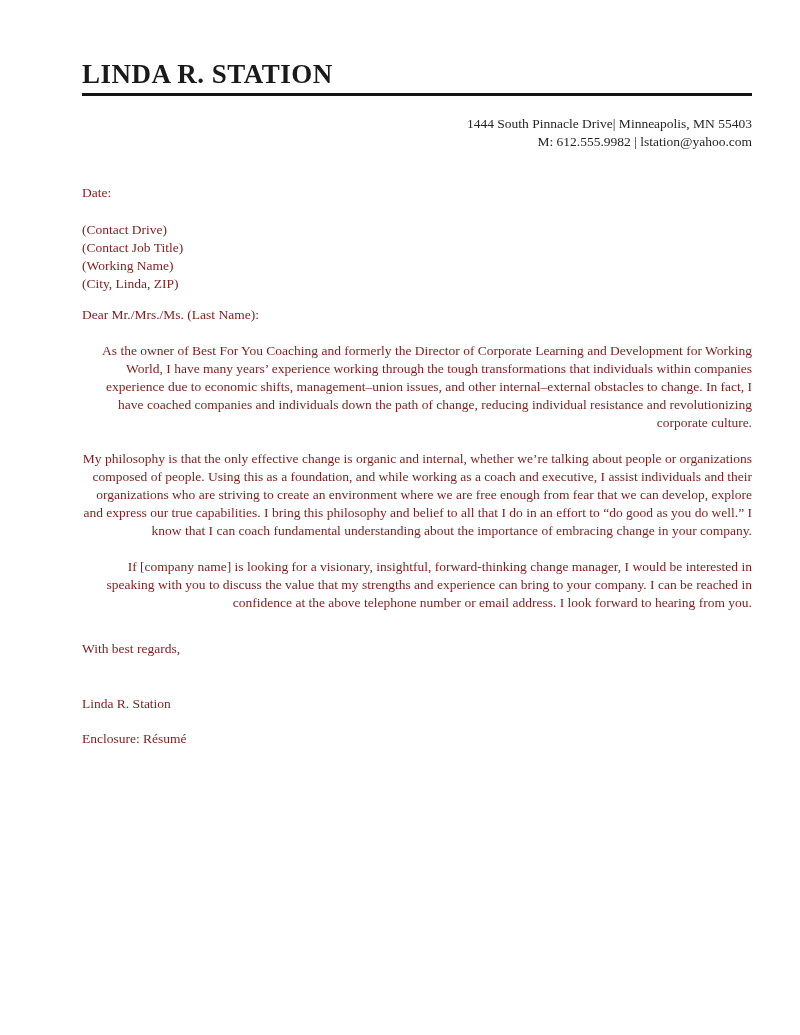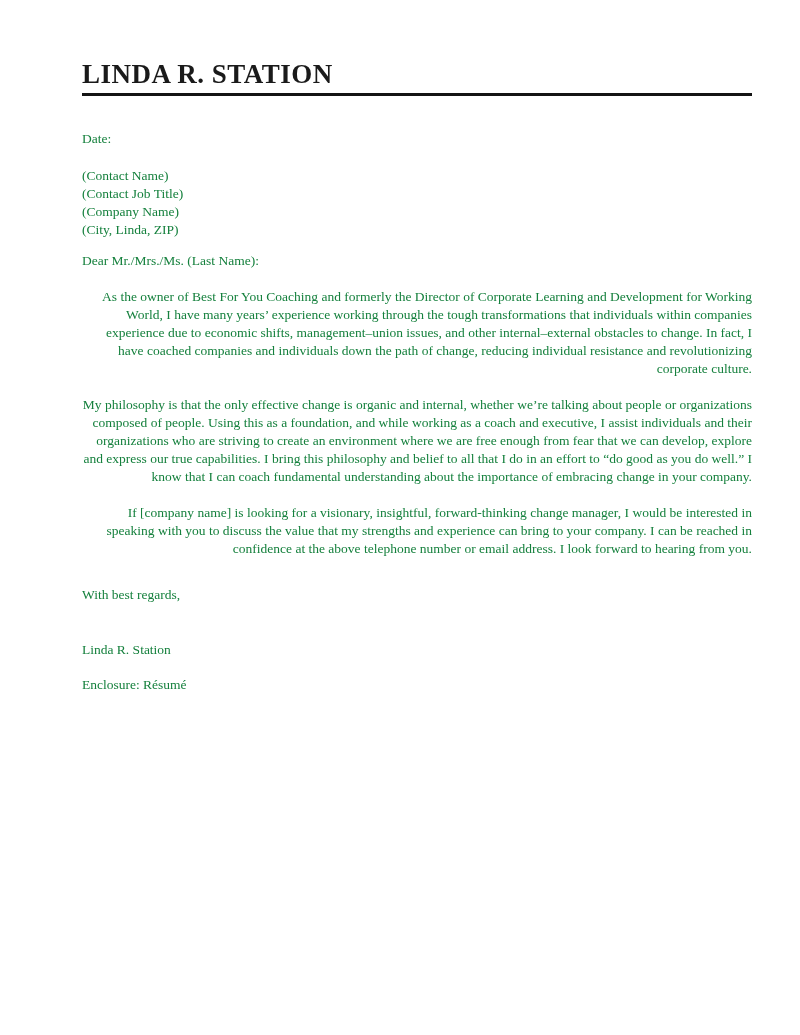--- a/index.html
+++ b/index.html
@@ -41,21 +41,21 @@
     margin-top: 19px;
     text-align: right;
     font-size: 13.5px;
     line-height: 17.5px;
     color: #262626;
   }
   
   .letter-body {
     font-size: 13.5px;
     line-height: 18px;
-    color: #15803d;
+    color: #7f1d1d;
   }
   .date-line {
     margin-top: 34px;
   }
   .recipient-block {
     margin-top: 19px;
   }
   .salutation {
     margin-top: 13px;
   }
@@ -75,30 +75,34 @@
   }
 </style>
 </head>
 <body>
 
 <div class="page">
 
   <header>
     <h1 class="letterhead-name">LINDA R. STATION</h1>
     <div class="letterhead-rule"></div>
+    <div class="letterhead-contact">
+      <div>1444 South Pinnacle Drive|  Minneapolis, MN 55403</div>
+      <div>M: 612.555.9982 | lstation@yahoo.com</div>
+    </div>
   </header>
 
   <main class="letter-body">
 
     <div class="date-line">Date:</div>
 
     <div class="recipient-block">
-      <div>(Contact Name)</div>
+      <div>(Contact Drive)</div>
       <div>(Contact Job Title)</div>
-      <div>(Company Name)</div>
+      <div>(Working Name)</div>
       <div>(City, Linda, ZIP)</div>
     </div>
 
     <div class="salutation">Dear Mr./Mrs./Ms. (Last Name):</div>
 
     <p>As the owner of Best For You Coaching and formerly the Director of Corporate Learning and Development for Working World, I have many years’ experience working through the tough transformations that individuals within companies experience due to economic shifts, management–union issues, and other internal–external obstacles to change. In fact, I have coached companies and individuals down the path of change, reducing individual resistance and revolutionizing corporate culture.</p>
 
     <p>My philosophy is that the only effective change is organic and internal, whether we’re talking about people or organizations composed of people. Using this as a foundation, and while working as a coach and executive,  I assist individuals and their organizations who are striving to create an environment where we are free enough from fear that we can develop, explore and express our true capabilities. I bring this philosophy and belief to all that I do in an effort to “do good as you do well.” I know that I can coach fundamental understanding about the importance of embracing change in your company.</p>
 
     <p>If [company name] is looking for a visionary, insightful, forward-thinking change manager, I would be interested in speaking with you to discuss the value that my strengths and experience can bring to your company. I can be reached in confidence at the above telephone number or email address. I look forward to hearing from you.</p>

